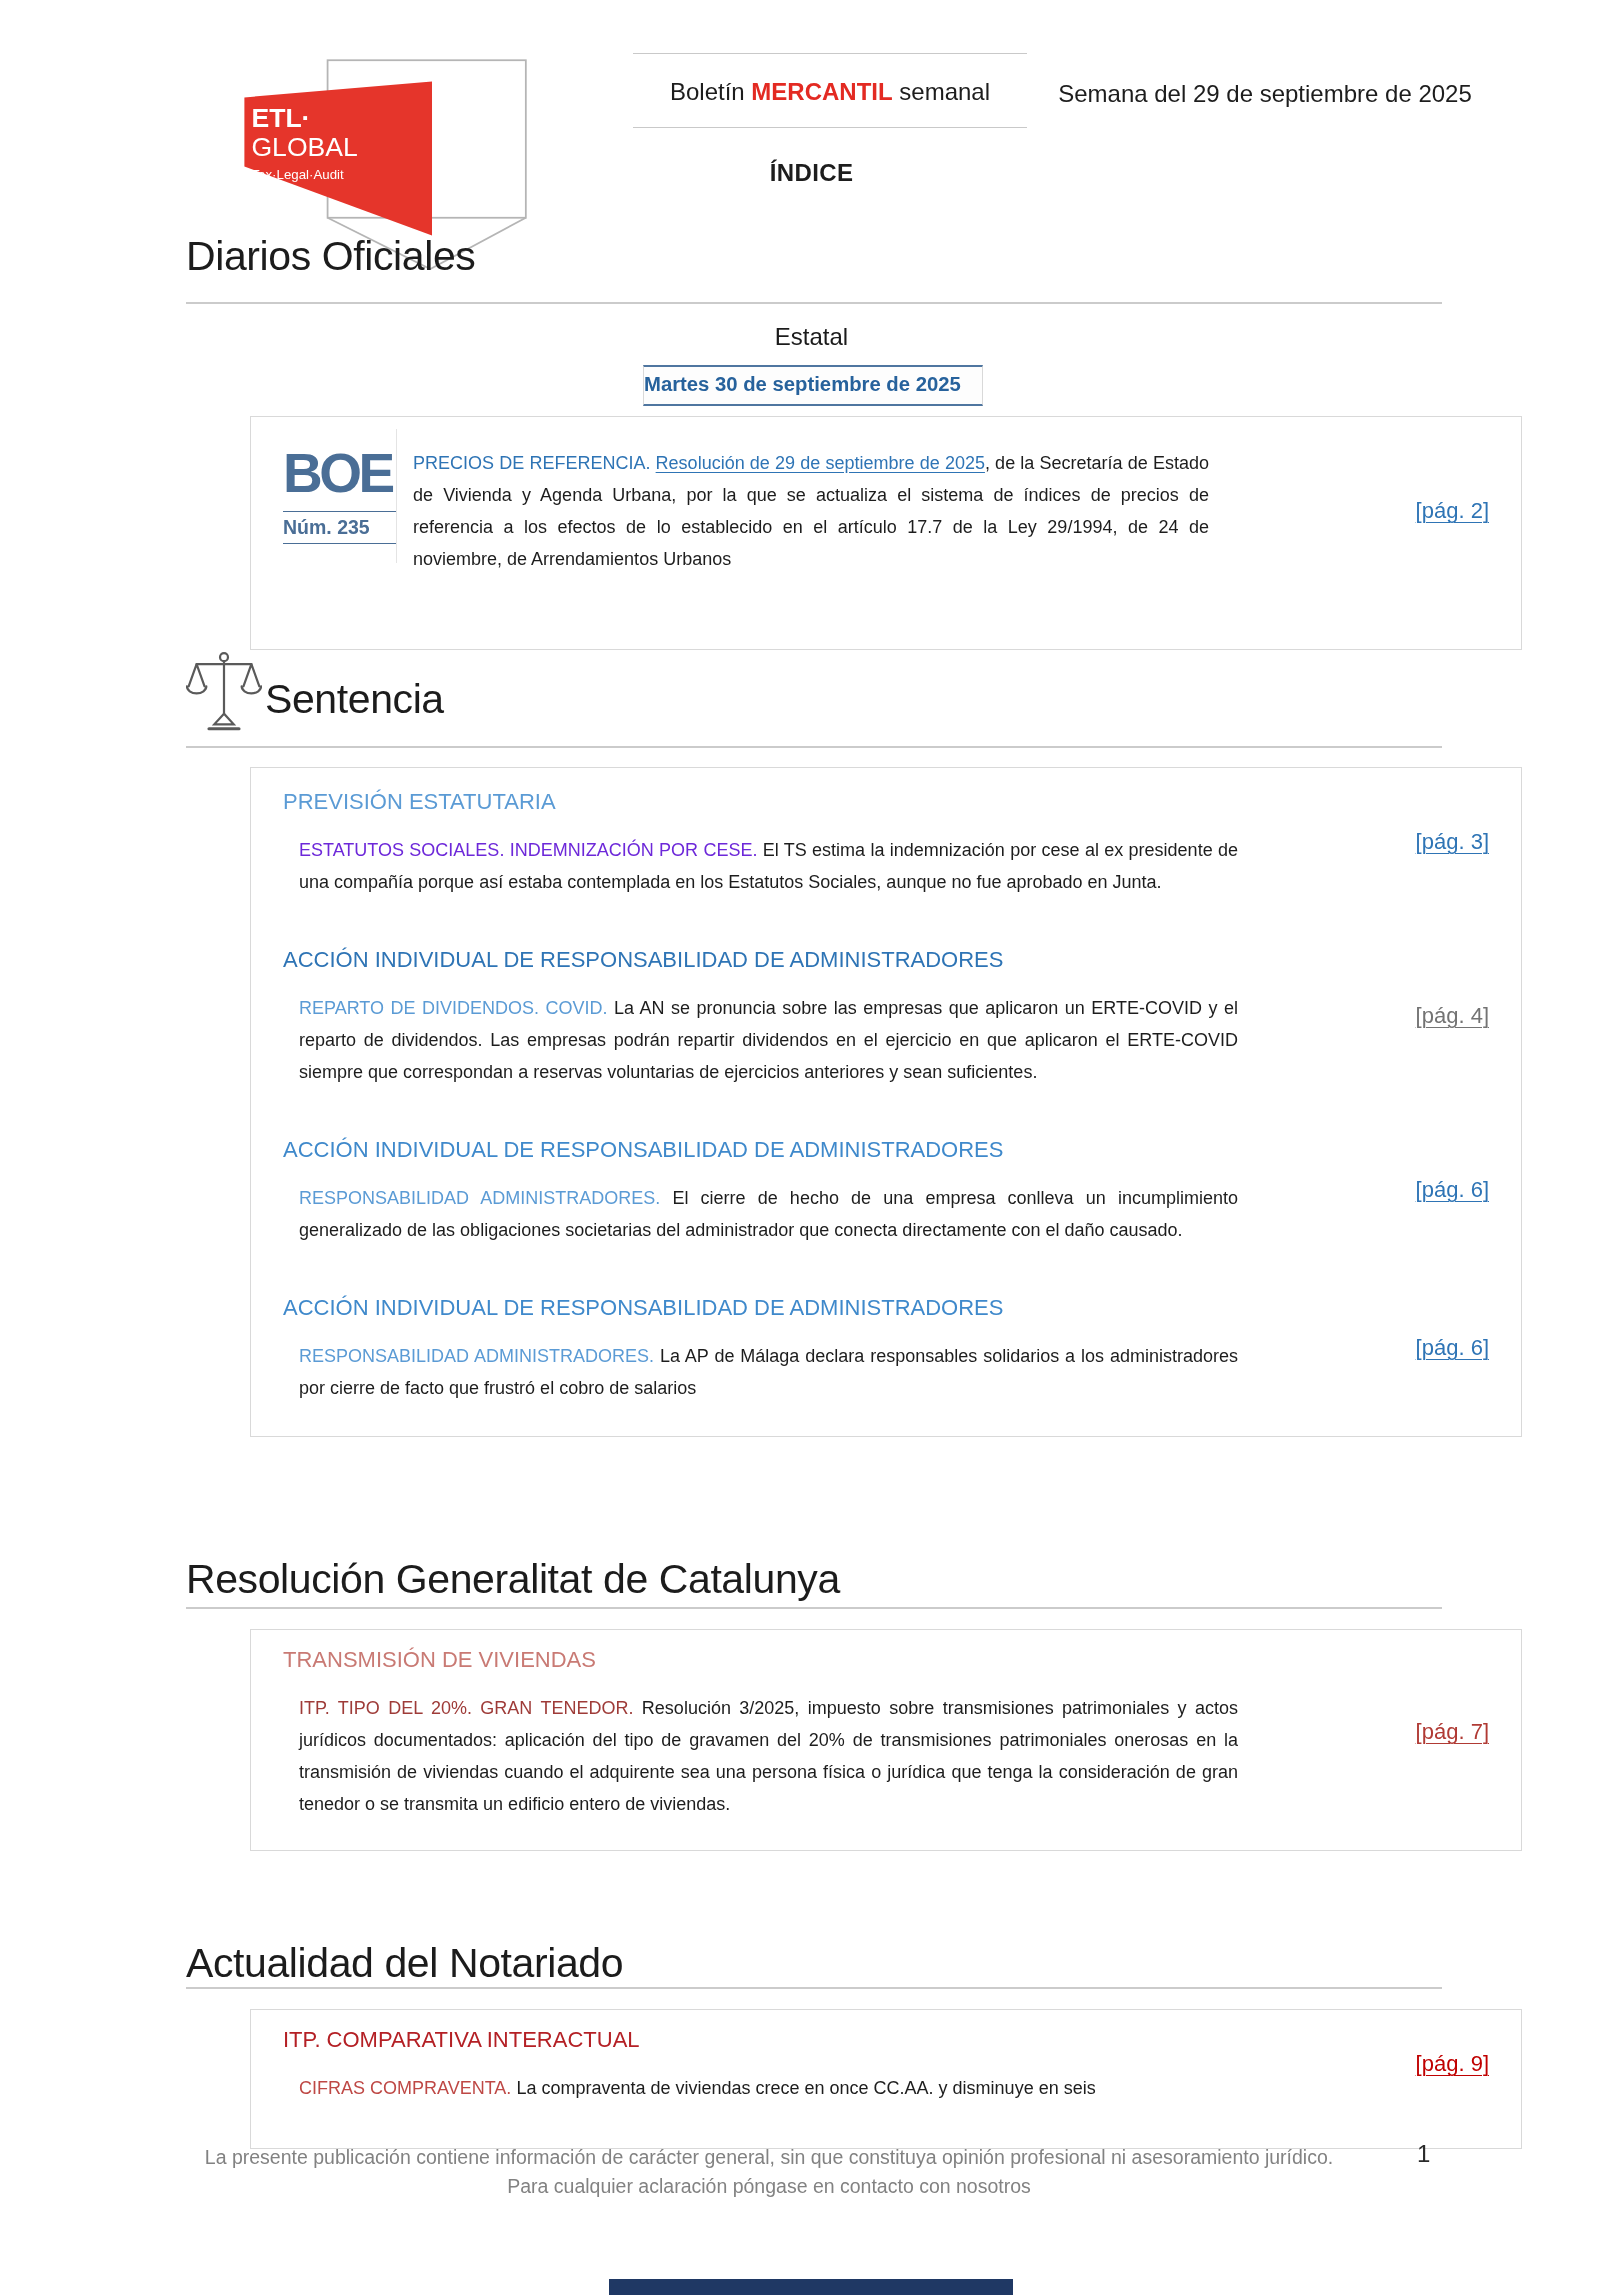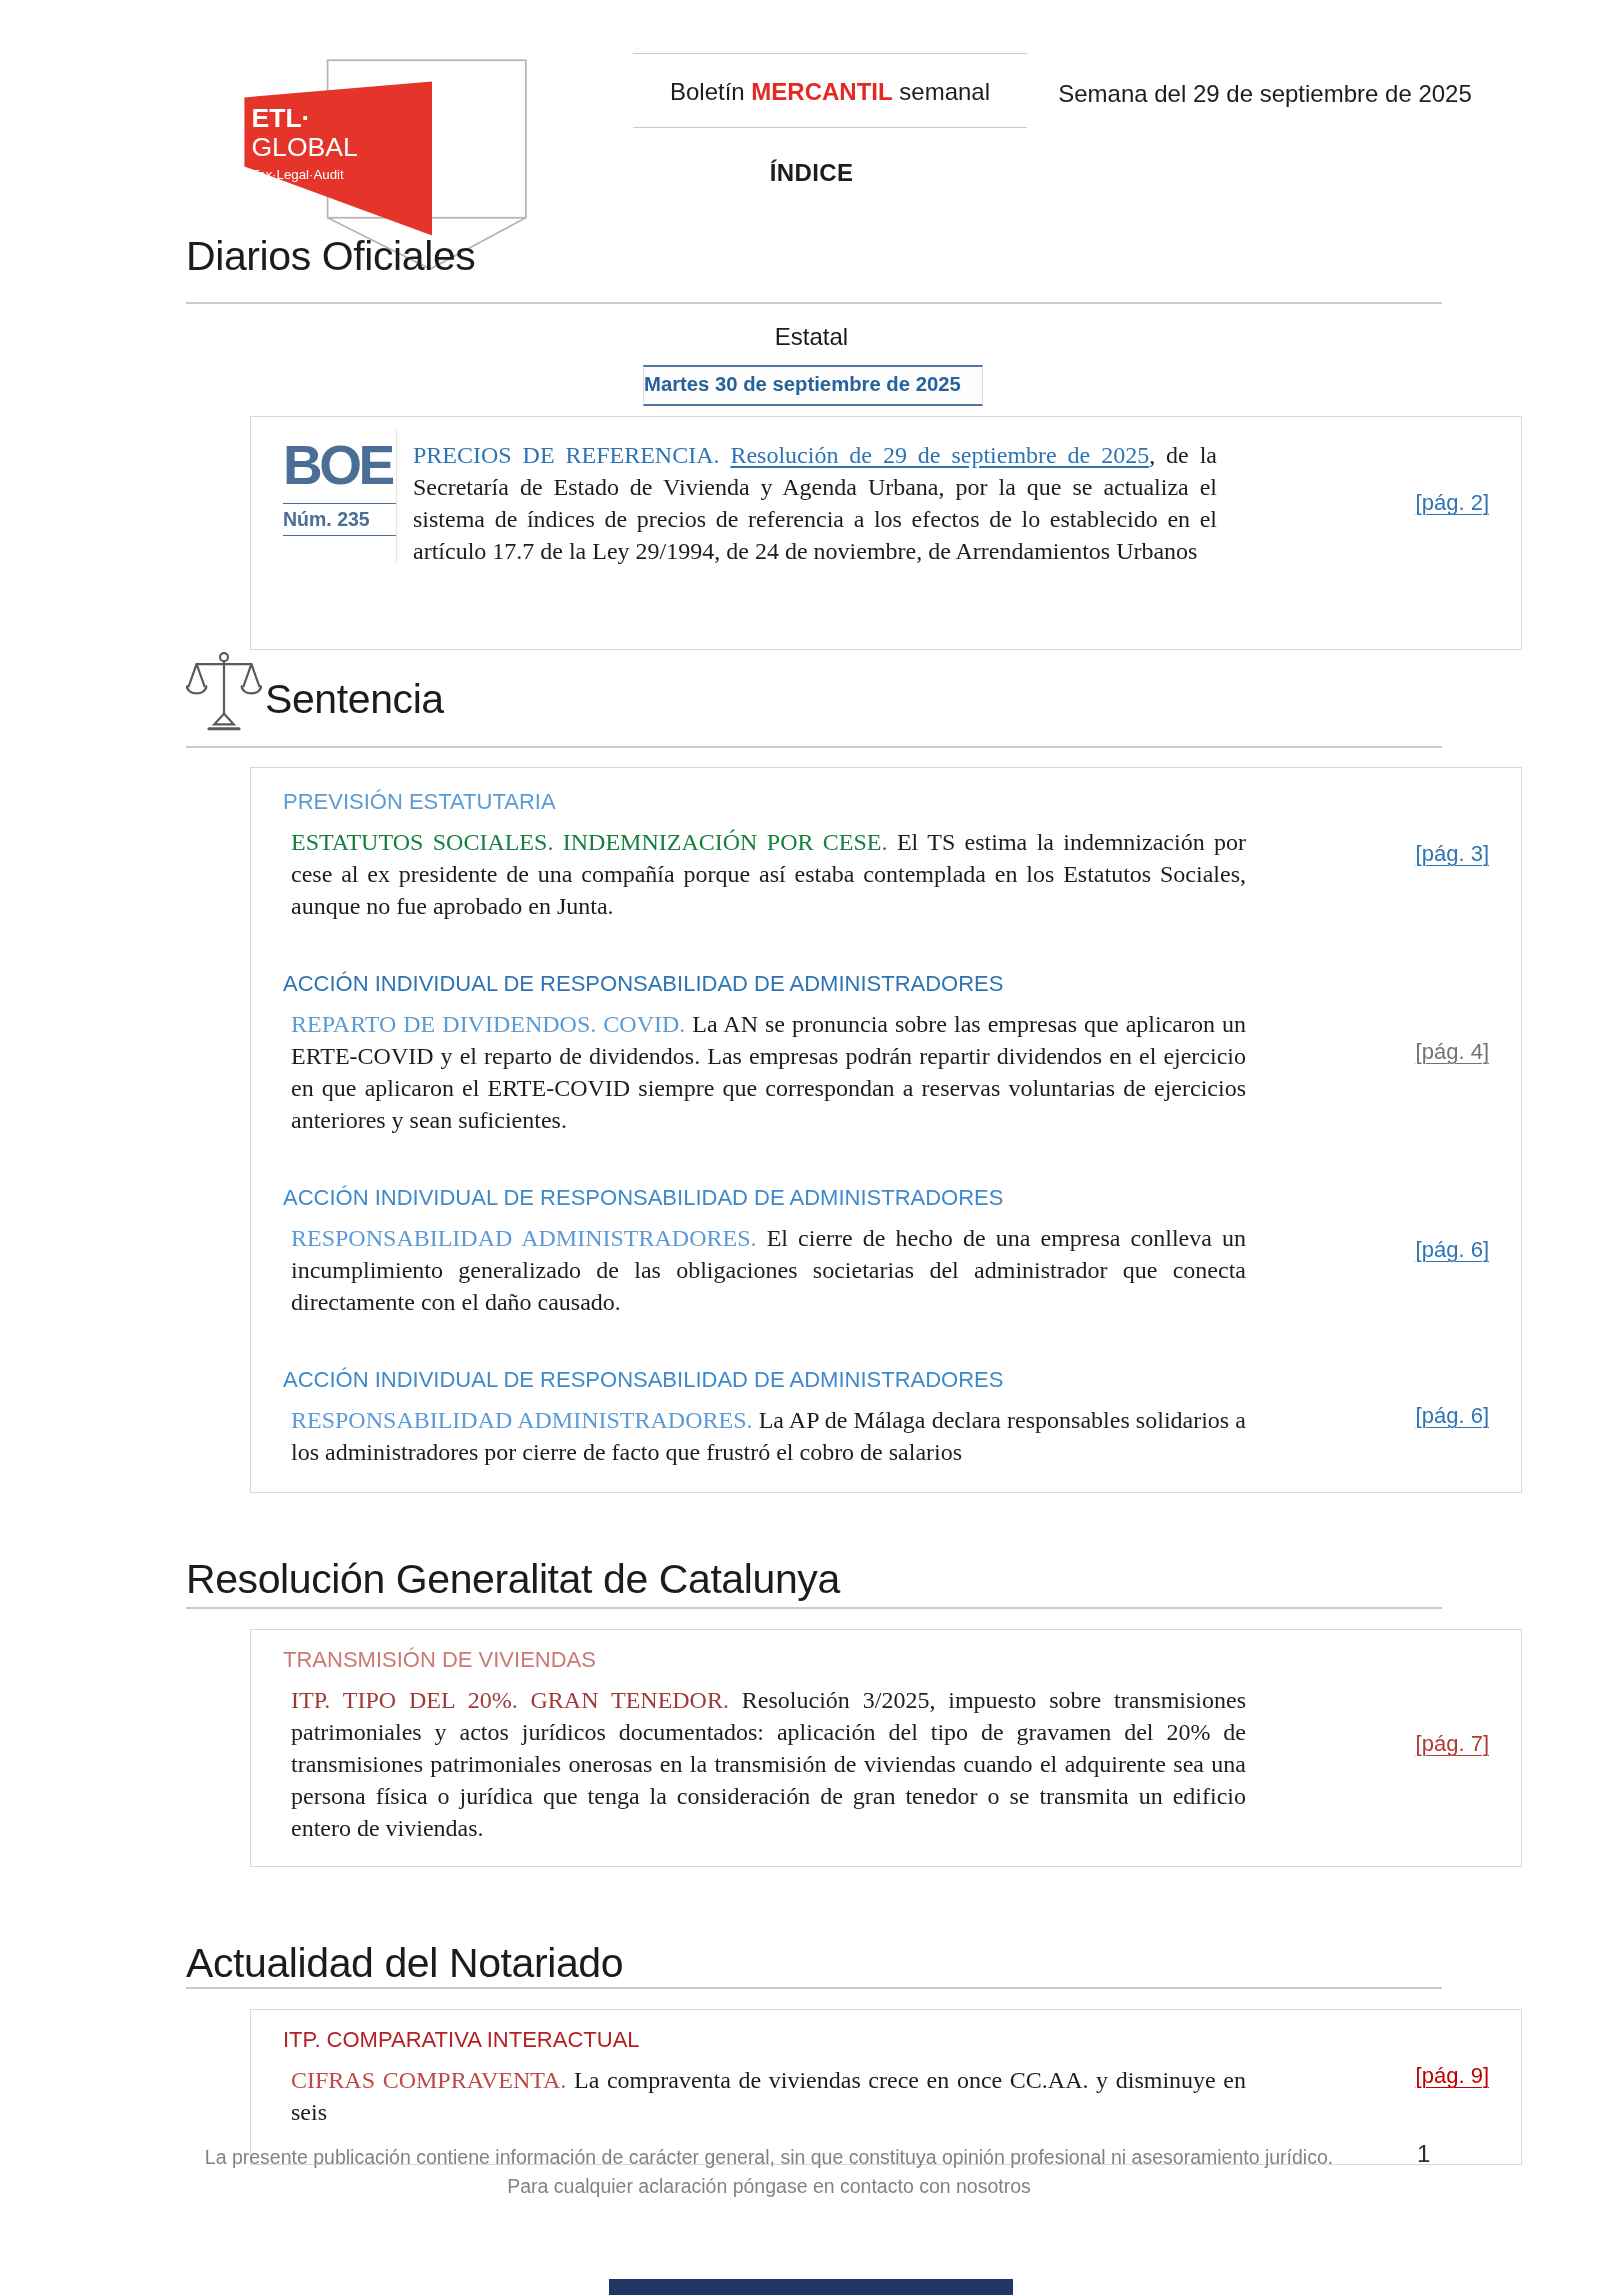--- a/index.html
+++ b/index.html
@@ -27,21 +27,21 @@
   
   .card{position:absolute;left:250px;width:1272px;box-sizing:border-box;border:0.9px solid #d9d9d9;background:#fff;}
   .card-boe{top:416px;height:234px;padding:14px 296px 8.8px 32px;}
   .card-sent{top:767px;padding:17.7px 267px 16px 32px;}
   .card-cat{top:1629px;padding:14px 267px 14px 32px;}
   .card-not{top:2009px;padding:14px 267px 28px 32px;}
 
   .item{position:relative;}
   .item + .item{margin-top:46px;}
   .cat{font-size:22px;line-height:32px;}
-  .txt{margin:8px;font-size:24px;line-height:32px;text-align:justify;color:#1d1d1d;font-family:Liberation Serif, serif;}
+  .txt{margin:16px;font-size:18px;line-height:32px;text-align:justify;color:#1d1d1d;}
   .lead{}
   .pageref{position:absolute;top:50%;transform:translateY(-50%);right:-235px;white-space:nowrap;
            font-size:22px;text-decoration:underline;text-underline-offset:3.5px;text-decoration-thickness:0.9px;cursor:pointer;}
   .card-boe .pageref{right:-264px;}
 
   
   .boe-badge{float:left;width:130px;height:131px;margin-right:0;position:relative;}
   .boe-word{font-size:55px;font-weight:800;color:#4a6e96;letter-spacing:-3.5px;line-height:53px;}
   .boe-o{position:relative;}
   .boe-crest{position:absolute;left:50%;top:52%;transform:translate(-50%,-50%);font-size:16px;color:#fff;letter-spacing:0;}
@@ -110,21 +110,21 @@
       <path d="M43,72 L32,84 L54,84 Z"></path>
       <path d="M26,89 L60,89" stroke-width="3.5"></path>
     </svg>
   </div>
   <div class="h1 h-sent" style="top:675px;">Sentencia</div>
   <div class="rule" style="top:746px;"></div>
 
   <div class="card card-sent" id="sent-list">
   <div class="item">
     <div class="cat" style="color: rgb(91, 155, 213);">PREVISIÓN ESTATUTARIA</div>
-    <p class="txt"><span class="lead" style="color: #15803d;">ESTATUTOS SOCIALES. INDEMNIZACIÓN POR CESE.</span> <span>El TS estima la indemnización por cese al ex presidente de una compañía porque así estaba contemplada en los Estatutos Sociales, aunque no fue aprobado en Junta.</span></p>
+    <p class="txt"><span class="lead" style="color: #6d28d9;">ESTATUTOS SOCIALES. INDEMNIZACIÓN POR CESE.</span> <span>El TS estima la indemnización por cese al ex presidente de una compañía porque así estaba contemplada en los Estatutos Sociales, aunque no fue aprobado en Junta.</span></p>
     <span class="pageref" style="color: rgb(46, 116, 181);">[pág. 3]</span>
   </div>
 
   <div class="item">
     <div class="cat" style="color: rgb(46, 116, 181);">ACCIÓN INDIVIDUAL DE RESPONSABILIDAD DE ADMINISTRADORES</div>
     <p class="txt"><span class="lead" style="color: rgb(91, 155, 213);">REPARTO DE DIVIDENDOS. COVID.</span> <span>La AN se pronuncia sobre las empresas que aplicaron un ERTE-COVID y el reparto de dividendos. Las empresas podrán repartir dividendos en el ejercicio en que aplicaron el ERTE-COVID siempre que correspondan a reservas voluntarias de ejercicios anteriores y sean suficientes.</span></p>
     <span class="pageref" style="color: #737373;">[pág. 4]</span>
   </div>
 
   <div class="item">

